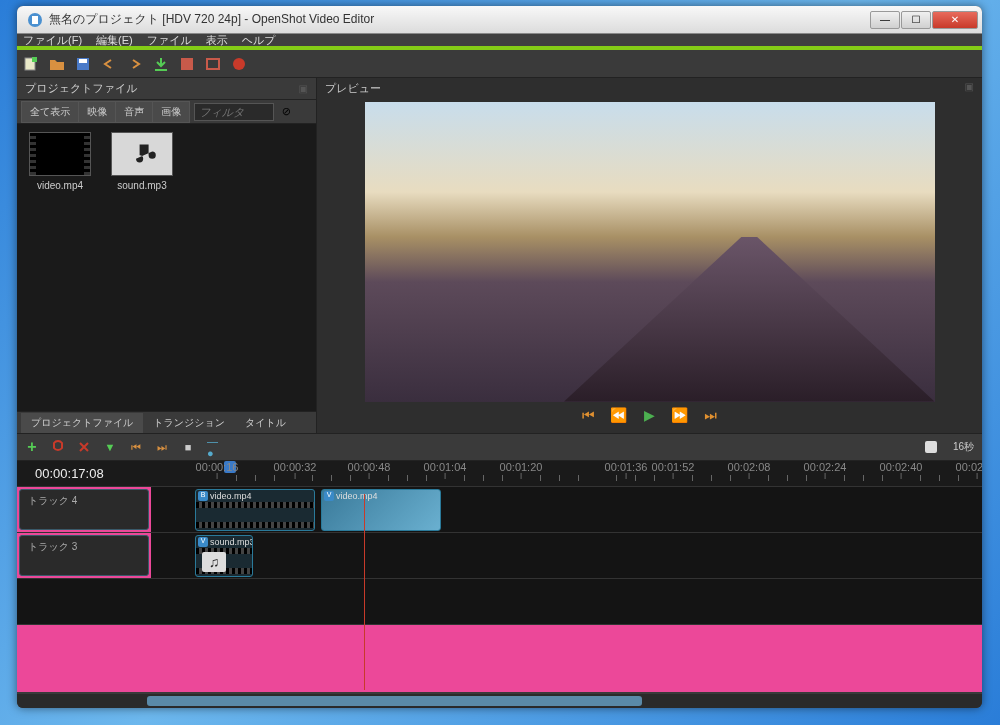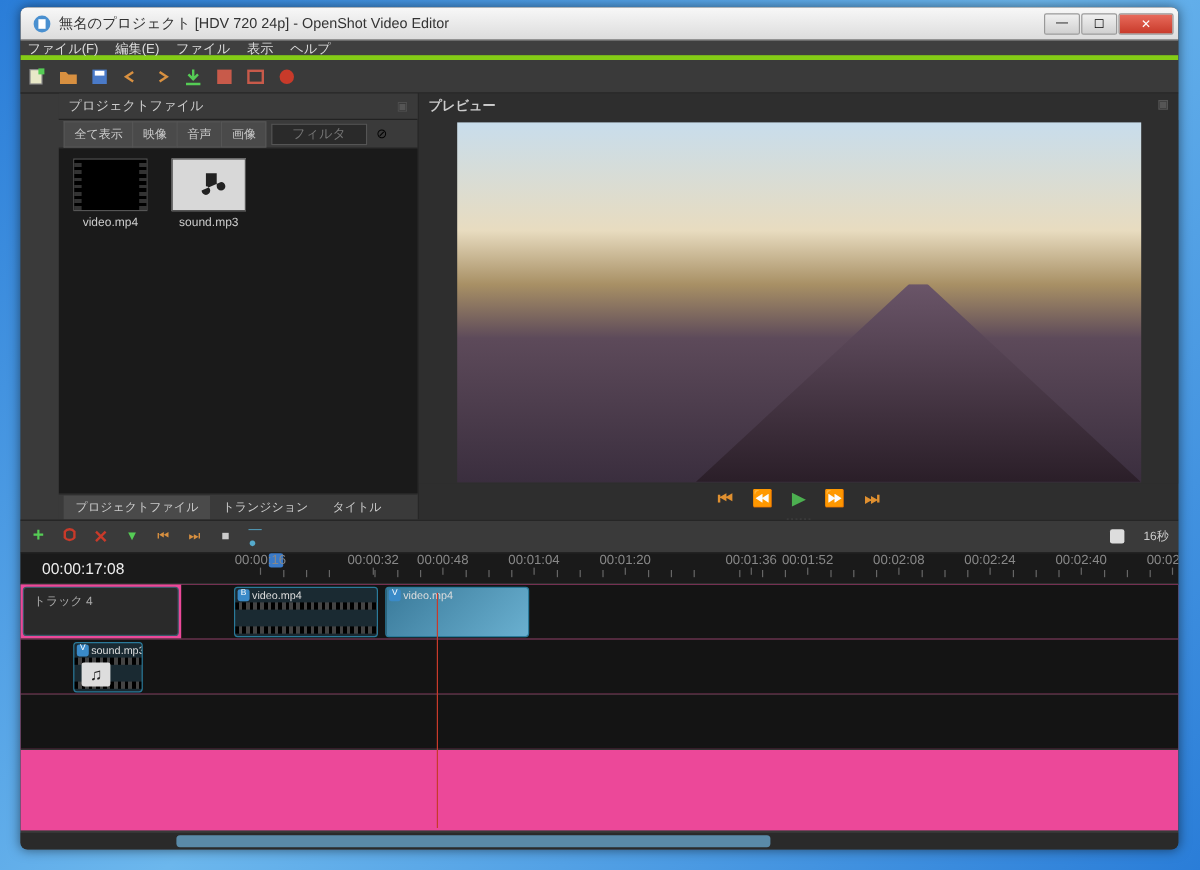--- a/index.html
+++ b/index.html
@@ -11,35 +11,35 @@
   .win-controls { display: flex; }
   .win-btn { width: 30px; height: 18px; margin-left: 1px; border: 1px solid #999; background: linear-gradient(#f0f0f0,#d0d0d0); border-radius: 2px; display:flex; align-items:center; justify-content:center; font-size:10px;}
   .win-btn.close { background: linear-gradient(#e86b5c,#c83a2a); color:#fff; width:46px;}
   .menubar { height: 16px; background: #3f3f3f; display: flex; align-items: center; padding: 0 6px; color: #ddd; border-bottom: 4px solid #84cc16; }
   .menubar span { margin-right: 14px; cursor: pointer; }
   .toolbar { height: 28px; background: #3a3a3a; display:flex; align-items:center; padding:0 6px; gap:10px; border-bottom:1px solid #222;}
   .tb-icon { width:16px; height:16px; display:inline-flex; align-items:center; justify-content:center;}
   .main-row { display:flex; height:355px; }
   .panel { display:flex; flex-direction:column; }
   .panel-header { height:22px; background:#3a3a3a; color:#ccc; padding:3px 8px; border-bottom:1px solid #222; display:flex; align-items:center; justify-content:space-between;}
-  .left-panel { width:300px; border-right:1px solid #222;margin-left:32px; }
+  .left-panel { width:300px; border-right:1px solid #222; }
   .file-tabs { height:24px; display:flex; align-items:center; padding:2px 4px; gap:0; border-bottom:1px solid #222;}
   .file-tab { background:#4a4a4a; color:#ccc; padding:3px 8px; border:1px solid #555; border-right:none; cursor:pointer; font-size:10px;}
   .file-tab:last-of-type{border-right:1px solid #555;}
-  .filter-input { background:#2a2a2a; border:1px solid #555; color:#aaa; padding:2px 16px; width:80px; margin-left:4px;}
+  .filter-input { background:#2a2a2a; border:1px solid #555; color:#aaa; padding:2px 4px; width:80px; margin-left:4px;font-style:italic;}
   .file-area { flex:1; background:#1a1a1a; padding:8px; display:flex; gap:12px; align-content:flex-start; flex-wrap:wrap;}
   .file-item { width:70px; display:flex; flex-direction:column; align-items:center; color:#ccc;}
   .file-thumb { width:62px; height:44px; background:#000; border:1px solid #555; position:relative; display:flex; align-items:center; justify-content:center;}
   .file-thumb.music { background:#d8d8d8;}
   .film-holes { position:absolute; top:0; bottom:0; width:6px; background: repeating-linear-gradient(#000 0 3px, #333 3px 6px);}
   .file-label { margin-top:4px; font-size:10px;}
   .bottom-tabs { height:22px; display:flex; align-items:center; padding:0 4px; background:#3a3a3a; border-top:1px solid #222;}
   .bottom-tab { color:#ccc; padding:3px 10px; cursor:pointer; font-size:10px;}
   .bottom-tab.active { background:#4a4a4a;}
-  .preview-panel { flex:1; background:#2e2e2e; display:flex; flex-direction:column;font-weight:bold;}
+  .preview-panel { flex:1; background:#2e2e2e; display:flex; flex-direction:column;}
   .preview-header { height:22px; color:#ccc; padding:3px 8px; display:flex; justify-content:space-between;}
   .preview-area { flex:1; display:flex; align-items:center; justify-content:center; background:#2e2e2e;}
   .preview-image { width:570px; height:300px; background: linear-gradient(to bottom, #c8ddec 0%, #e8dcc0 30%, #a89065 45%, #5d4a5a 60%, #3a2e3e 100%); position:relative; overflow:hidden;}
   .road { position:absolute; bottom:0; left:35%; right:0; height:55%; background:linear-gradient(to top,#2a1e28,#6a5568); clip-path: polygon(0 100%, 100% 100%, 52% 0%, 48% 0%);}
   .controls { height:24px; display:flex; align-items:center; justify-content:center; gap:16px;}
   .ctrl-btn { color:#e09030; cursor:pointer; font-size:14px;}
   .ctrl-btn.play { color:#4caf50;}
   .timeline-toolbar { height:28px; background:#3a3a3a; border-top:1px solid #222; border-bottom:1px solid #222; display:flex; align-items:center; padding:0 8px; gap:12px;}
   .tl-icon { width:14px; height:14px; display:inline-flex; align-items:center; justify-content:center; cursor:pointer;}
   .timecode-row { height:26px; background:#1a1a1a; display:flex; align-items:center; color:#ccc; border-bottom:1px solid #333;}
@@ -229,21 +229,21 @@
     <div class="timecode">00:00:17:08</div>
     <div class="ruler" id="ruler">
       <div class="playhead" style="left:83px"></div>
     <div class="tick" style="left: 70px;">
           <div>00:00:16</div>
           <div class="tick-line"></div>
         </div>
         <div class="tick-line" style="position: absolute; left: 89px; top: 14px;"></div>
         <div class="tick-line" style="position: absolute; left: 108px; top: 14px;"></div>
         <div class="tick-line" style="position: absolute; left: 127px; top: 14px;"></div>
-        <div class="tick" style="left: 164px;">
+        <div class="tick" style="left: 148px;">
           <div>00:00:32</div>
           <div class="tick-line"></div>
         </div>
         <div class="tick-line" style="position: absolute; left: 165px; top: 14px;"></div>
         <div class="tick-line" style="position: absolute; left: 184px; top: 14px;"></div>
         <div class="tick-line" style="position: absolute; left: 203px; top: 14px;"></div>
         <div class="tick" style="left: 222px;">
           <div>00:00:48</div>
           <div class="tick-line"></div>
         </div>
@@ -316,20 +316,21 @@
             <div class="film-strip top"></div>
             <div class="film-strip bot"></div>
           </div>
           <div class="clip trans" style="left: 170px; width: 120px;">
             <div class="clip-marker">V</div>
             <div class="clip-label">video.mp4</div>
           </div>
         </div>
       </div>
       <div class="track">
+        <div class="track-header">トラック 3</div>
         <div class="track-lane">
           <div class="clip audio-clip" style="left: 44px; width: 58px;">
             <div class="clip-marker">V</div>
             <div class="clip-label">sound.mp3</div>
             <div class="film-strip top"></div>
             <div class="film-strip bot"></div>
             <div style="position:absolute;left:6px;top:16px;width:24px;height:20px;background:#ddd;border-radius:2px;display:flex;align-items:center;justify-content:center;font-size:14px;color:#222">♫</div>
           </div>
         </div>
       </div>

